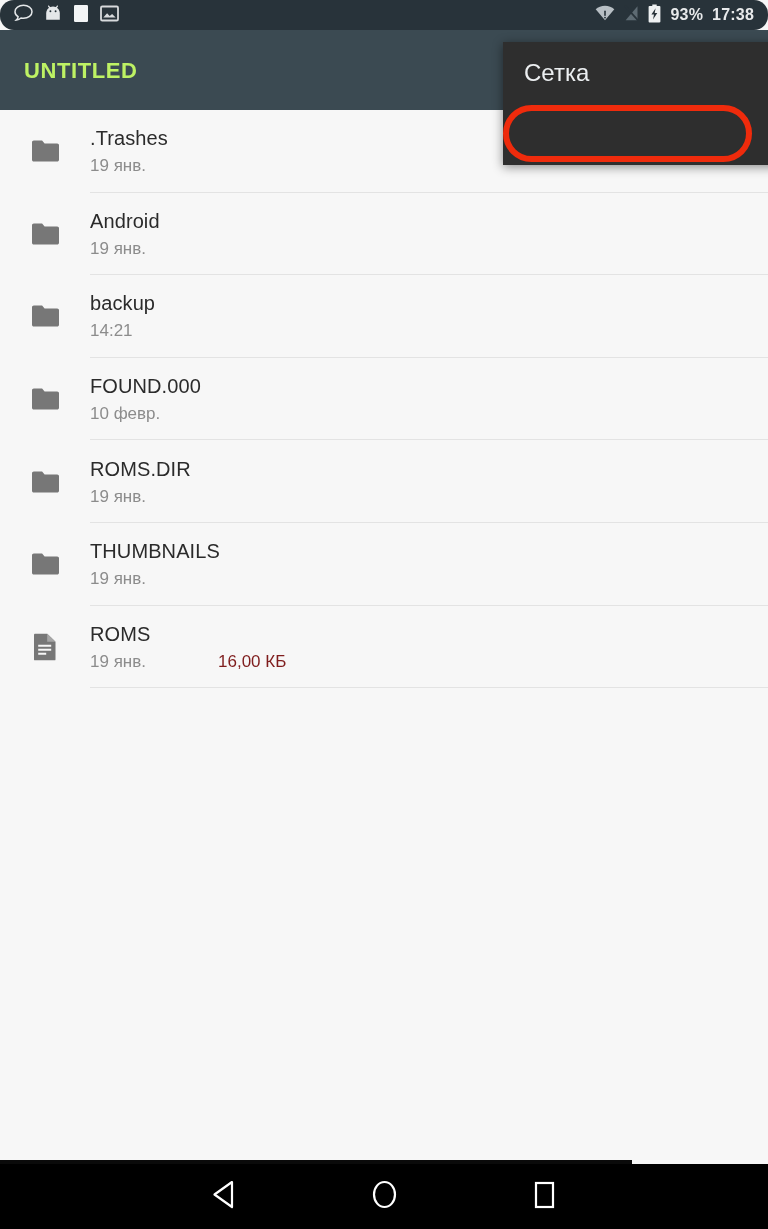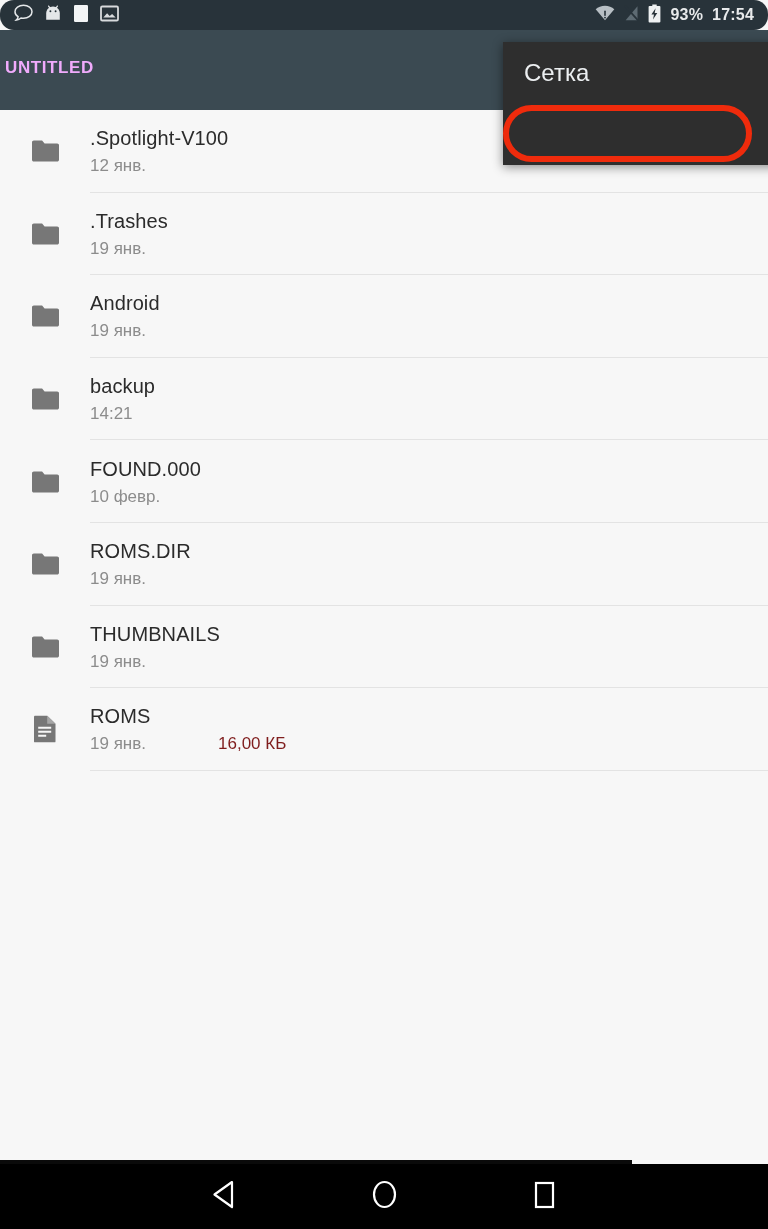--- a/index.html
+++ b/index.html
@@ -32,22 +32,22 @@
   }
   .sb-icon { display:block; }
 
   
   #app-bar {
     position:absolute; top:30px; left:0;
     width:768px; height:80px;
     background:#3b4a52;
   }
   #app-title {
-    position:absolute; left:5px; top:28px;
-    color:#f0abfc; font-size:17px; font-weight:bold;
+    position:absolute; left:24px; top:28px;
+    color:#bef264; font-size:22px; font-weight:bold;
     letter-spacing:0.6px;
   }
 
   
   #overflow-menu {
     position:absolute; left:503px; top:42px;
     width:295px; height:123px;
     background:#2e2e2e;
     box-shadow:0 2px 10px rgba(0,0,0,0.45);
     z-index:40;
@@ -174,52 +174,37 @@
           <path d="M0.8 0.6L14.2 15.6" stroke="#28333a" stroke-width="1.8"></path>
         </svg>
       </span>
       <span class="sb-icon">
         <svg width="13" height="19" viewBox="0 0 13 19">
           <path d="M4.3 0.6h4.4v1.3h2.8c0.5 0 0.9 0.4 0.9 0.9v14.7c0 0.5-0.4 0.9-0.9 0.9H1.5c-0.5 0-0.9-0.4-0.9-0.9V2.8c0-0.5 0.4-0.9 0.9-0.9h2.8z" fill="#eef1f2"></path>
           <path d="M7.6 4.3L3.4 10.6h2.6l-1 5 4.3-6.5H6.7z" fill="#28333a"></path>
         </svg>
       </span>
       <span class="sb-text">93%</span>
-      <span class="sb-text">17:54</span>
+      <span class="sb-text">17:38</span>
     </div>
   </div>
 
   <div id="app-bar">
     <div id="app-title">UNTITLED</div>
   </div>
 
   <div id="overflow-menu">
     <div class="menu-item">
       <span>Сетка</span>
     </div>
   </div>
   <div id="menu-highlight"></div>
 
   <div id="file-list">
 
-    <div class="file-row">
-      <div class="row-icon">
-        <svg width="29" height="24" viewBox="0 0 29 24">
-            <path d="M1 3.2c0-1 .8-1.8 1.8-1.8h8.3l2.5 3h12.6c1 0 1.8.8 1.8 1.8v14.6c0 1-.8 1.8-1.8 1.8H2.8c-1 0-1.8-.8-1.8-1.8z" fill="#777777"></path>
-          </svg>
-      </div>
-      <div class="row-text">
-        <div class="row-name">.Spotlight-V100</div>
-        <div class="row-meta">
-          <div class="row-date">12 янв.</div>
-          <div class="row-size"></div>
-        </div>
-      </div>
-      <div class="divider"></div>
-    </div>
 
     <div class="file-row">
       <div class="row-icon">
         <svg width="29" height="24" viewBox="0 0 29 24">
             <path d="M1 3.2c0-1 .8-1.8 1.8-1.8h8.3l2.5 3h12.6c1 0 1.8.8 1.8 1.8v14.6c0 1-.8 1.8-1.8 1.8H2.8c-1 0-1.8-.8-1.8-1.8z" fill="#777777"></path>
           </svg>
       </div>
       <div class="row-text">
         <div class="row-name">.Trashes</div>
         <div class="row-meta">

